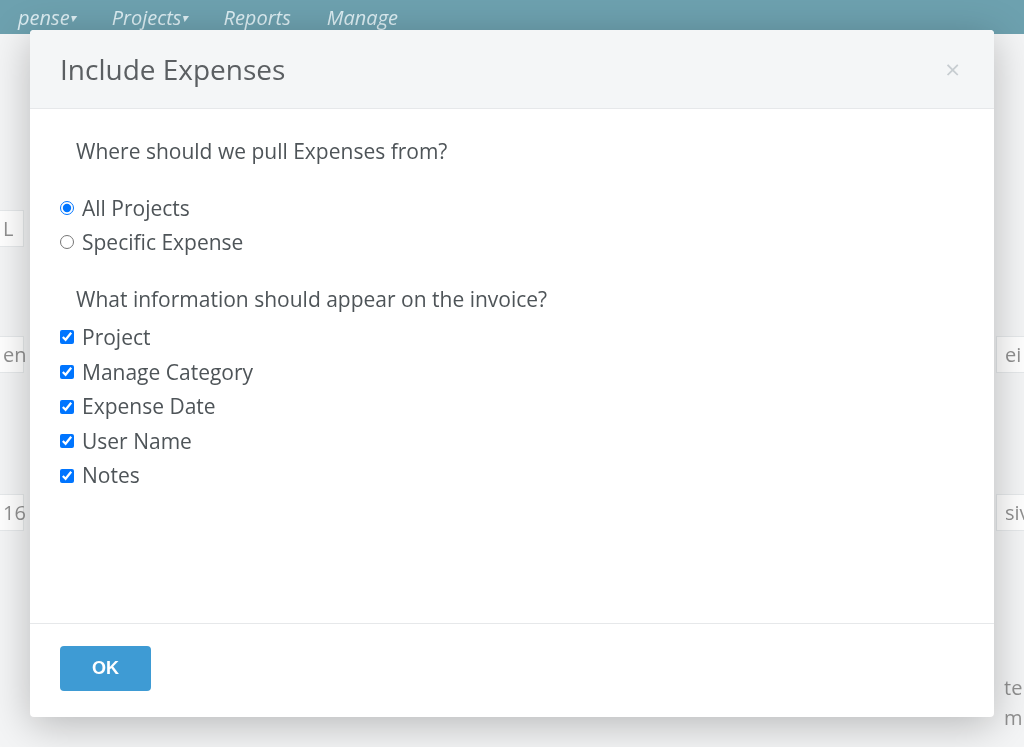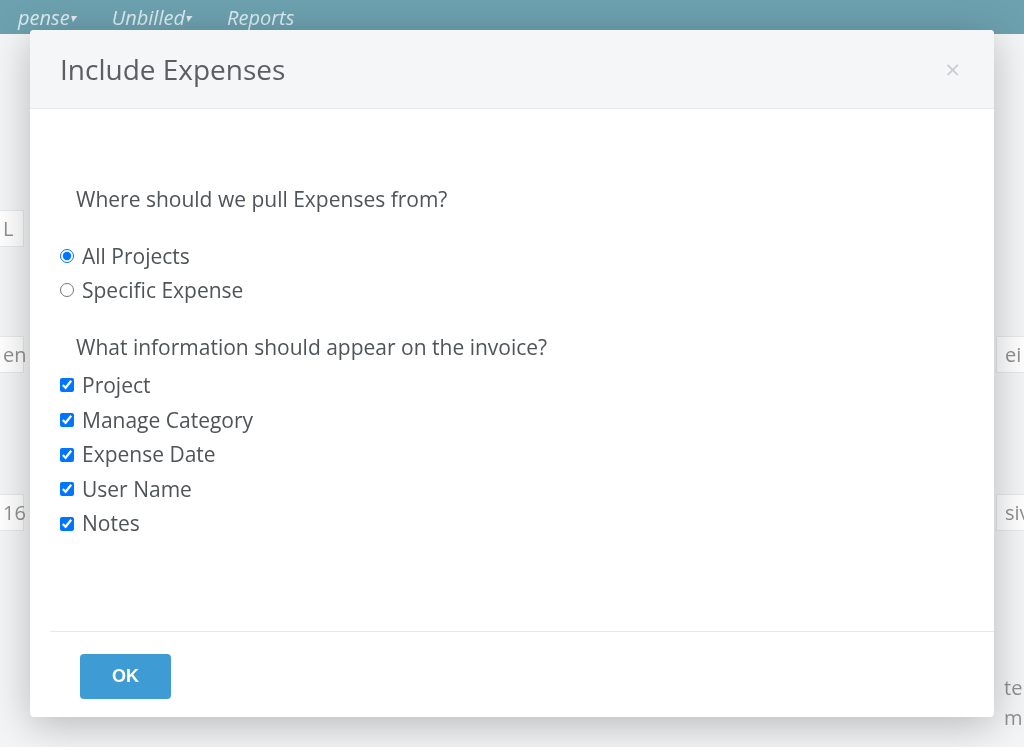--- a/index.html
+++ b/index.html
@@ -49,21 +49,20 @@
     top: 30px;
     left: 30px;
     right: 30px;
     bottom: 30px;
     background: #ffffff;
     border-radius: 4px;
     box-shadow: 0 8px 40px rgba(0,0,0,0.25);
     display: flex;
     flex-direction: column;
     overflow: hidden;
-    gap: 48px;
   }
   .modal-header {
     background: #f4f6f7;
     border-bottom: 1px solid #e6e8ea;
     padding: 20px 30px;
     display: flex;
     align-items: center;
     justify-content: space-between;
   }
   .modal-title {
@@ -94,22 +93,21 @@
   .field-row input[type="checkbox"],
   .field-row input[type="radio"] {
     width: 14px;
     height: 14px;
     margin: 0;
   }
   .section-gap { height: 22px; }
   .small-gap { height: 4px; }
   .modal-footer {
     border-top: 1px solid #e6e8ea;
-    padding: 22px 30px 18px 30px;
-    margin-left: 20px;
+    padding: 22px 30px 26px 30px;
   }
   .btn-primary {
     background: #3e9bd4;
     color: #fff;
     border: none;
     border-radius: 4px;
     font-size: 18px;
     font-weight: 600;
     padding: 12px 32px;
     cursor: pointer;
@@ -118,25 +116,28 @@
 </style>
 </head>
 <body>
 
 <div class="topbar">
   <div class="nav-item">
     <span>pense</span>
     <span class="caret">▾</span>
   </div>
   <div class="nav-item">
-    <span>Unbilled</span>
+    <span>Projects</span>
     <span class="caret">▾</span>
   </div>
   <div class="nav-item">
     <span>Reports</span>
+  </div>
+  <div class="nav-item">
+    <span>Manage</span>
   </div>
 </div>
 
 <div class="bg-fragment" style="top:210px; left:-6px; width:30px;">L</div>
 <div class="bg-fragment" style="top:336px; left:-6px; width:30px;">en</div>
 <div class="bg-fragment" style="top:494px; left:-6px; width:30px;">16</div>
 <div class="bg-fragment" style="top:336px; right:-6px; width:34px;">ei</div>
 <div class="bg-fragment" style="top:494px; right:-6px; width:34px;">siv</div>
 <div class="bg-fragment" style="top:670px; right:-6px; width:34px; border:none; background:transparent;">te</div>
 <div class="bg-fragment" style="top:700px; right:-6px; width:34px; border:none; background:transparent;">m</div>

